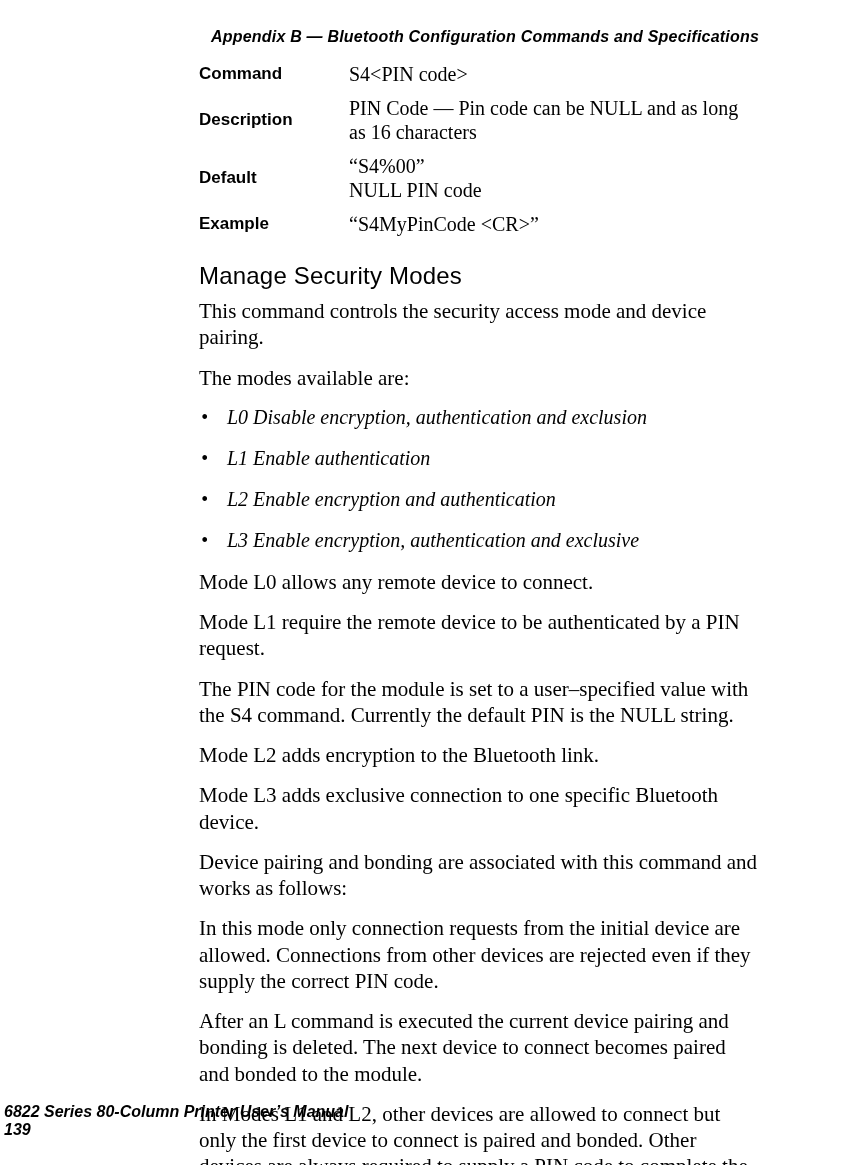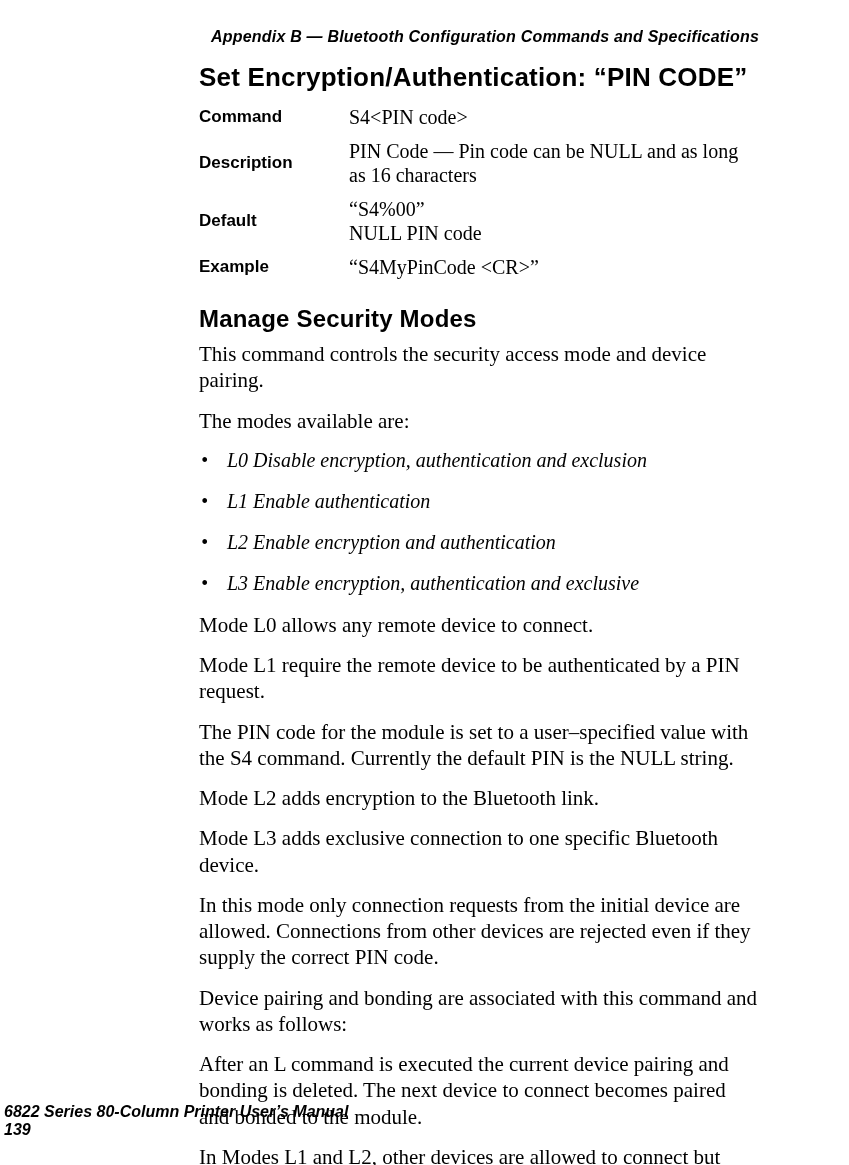--- a/index.html
+++ b/index.html
@@ -29,21 +29,21 @@
   }
   h1.section {
     font-family: Arial, Helvetica, sans-serif;
     font-weight: 800;
     font-size: 26px;
     margin: 6px 0 12px 0;
     letter-spacing: 0.2px;
   }
   h2.section {
     font-family: Arial, Helvetica, sans-serif;
-    font-weight: 700;
+    font-weight: 400;
     font-size: 24px;
     margin: 26px 0 2px 0;
     letter-spacing: 0.2px;
   }
   .defs {
     margin: 4px 0 0 0;
   }
   .defrow {
     display: flex;
     align-items: center;
@@ -102,21 +102,20 @@
     font-size: 16px;
     flex-direction: column;
   }
 </style>
 </head>
 <body>
 
 <div class="page">
   <div class="running-head">Appendix B — Bluetooth Configuration Commands and Specifications</div>
 
-  <h1 class="section">Set Encryption/Authentication: “PIN CODE”</h1>
 
   <div class="defs">
     <div class="defrow">
       <div class="deflabel">Command</div>
       <div class="defval">S4&lt;PIN code&gt;</div>
     </div>
     <div class="defrow">
       <div class="deflabel">Description</div>
       <div class="defval">PIN Code — Pin code can be NULL and as long as 16 characters</div>
     </div>
@@ -142,22 +141,22 @@
     <li>L1 Enable authentication</li>
     <li>L2 Enable encryption and authentication</li>
     <li>L3 Enable encryption, authentication and exclusive</li>
   </ul>
 
   <p class="body">Mode L0 allows any remote device to connect.</p>
   <p class="body">Mode L1 require the remote device to be authenticated by a PIN request.</p>
   <p class="body">The PIN code for the module is set to a user–specified value with the S4 command. Currently the default PIN is the NULL string.</p>
   <p class="body">Mode L2 adds encryption to the Bluetooth link.</p>
   <p class="body">Mode L3 adds exclusive connection to one specific Bluetooth device.</p>
+  <p class="body">Device pairing and bonding are associated with this command and works as follows:</p>
   <p class="body">In this mode only connection requests from the initial device are allowed. Connections from other devices are rejected even if they supply the correct PIN code.</p>
-  <p class="body">Device pairing and bonding are associated with this command and works as follows:</p>
   <p class="body">After an L command is executed the current device pairing and bonding is deleted. The next device to connect becomes paired and bonded to the module.</p>
   <p class="body">In Modes L1 and L2, other devices are allowed to connect but only the first device to connect is paired and bonded. Other devices are always required to supply a PIN code to complete the connection.</p>
 </div>
 
 <div class="footer">
   <span>6822 Series 80-Column Printer User’s Manual</span>
   <span>139</span>
 </div>
 
 </body></html>

